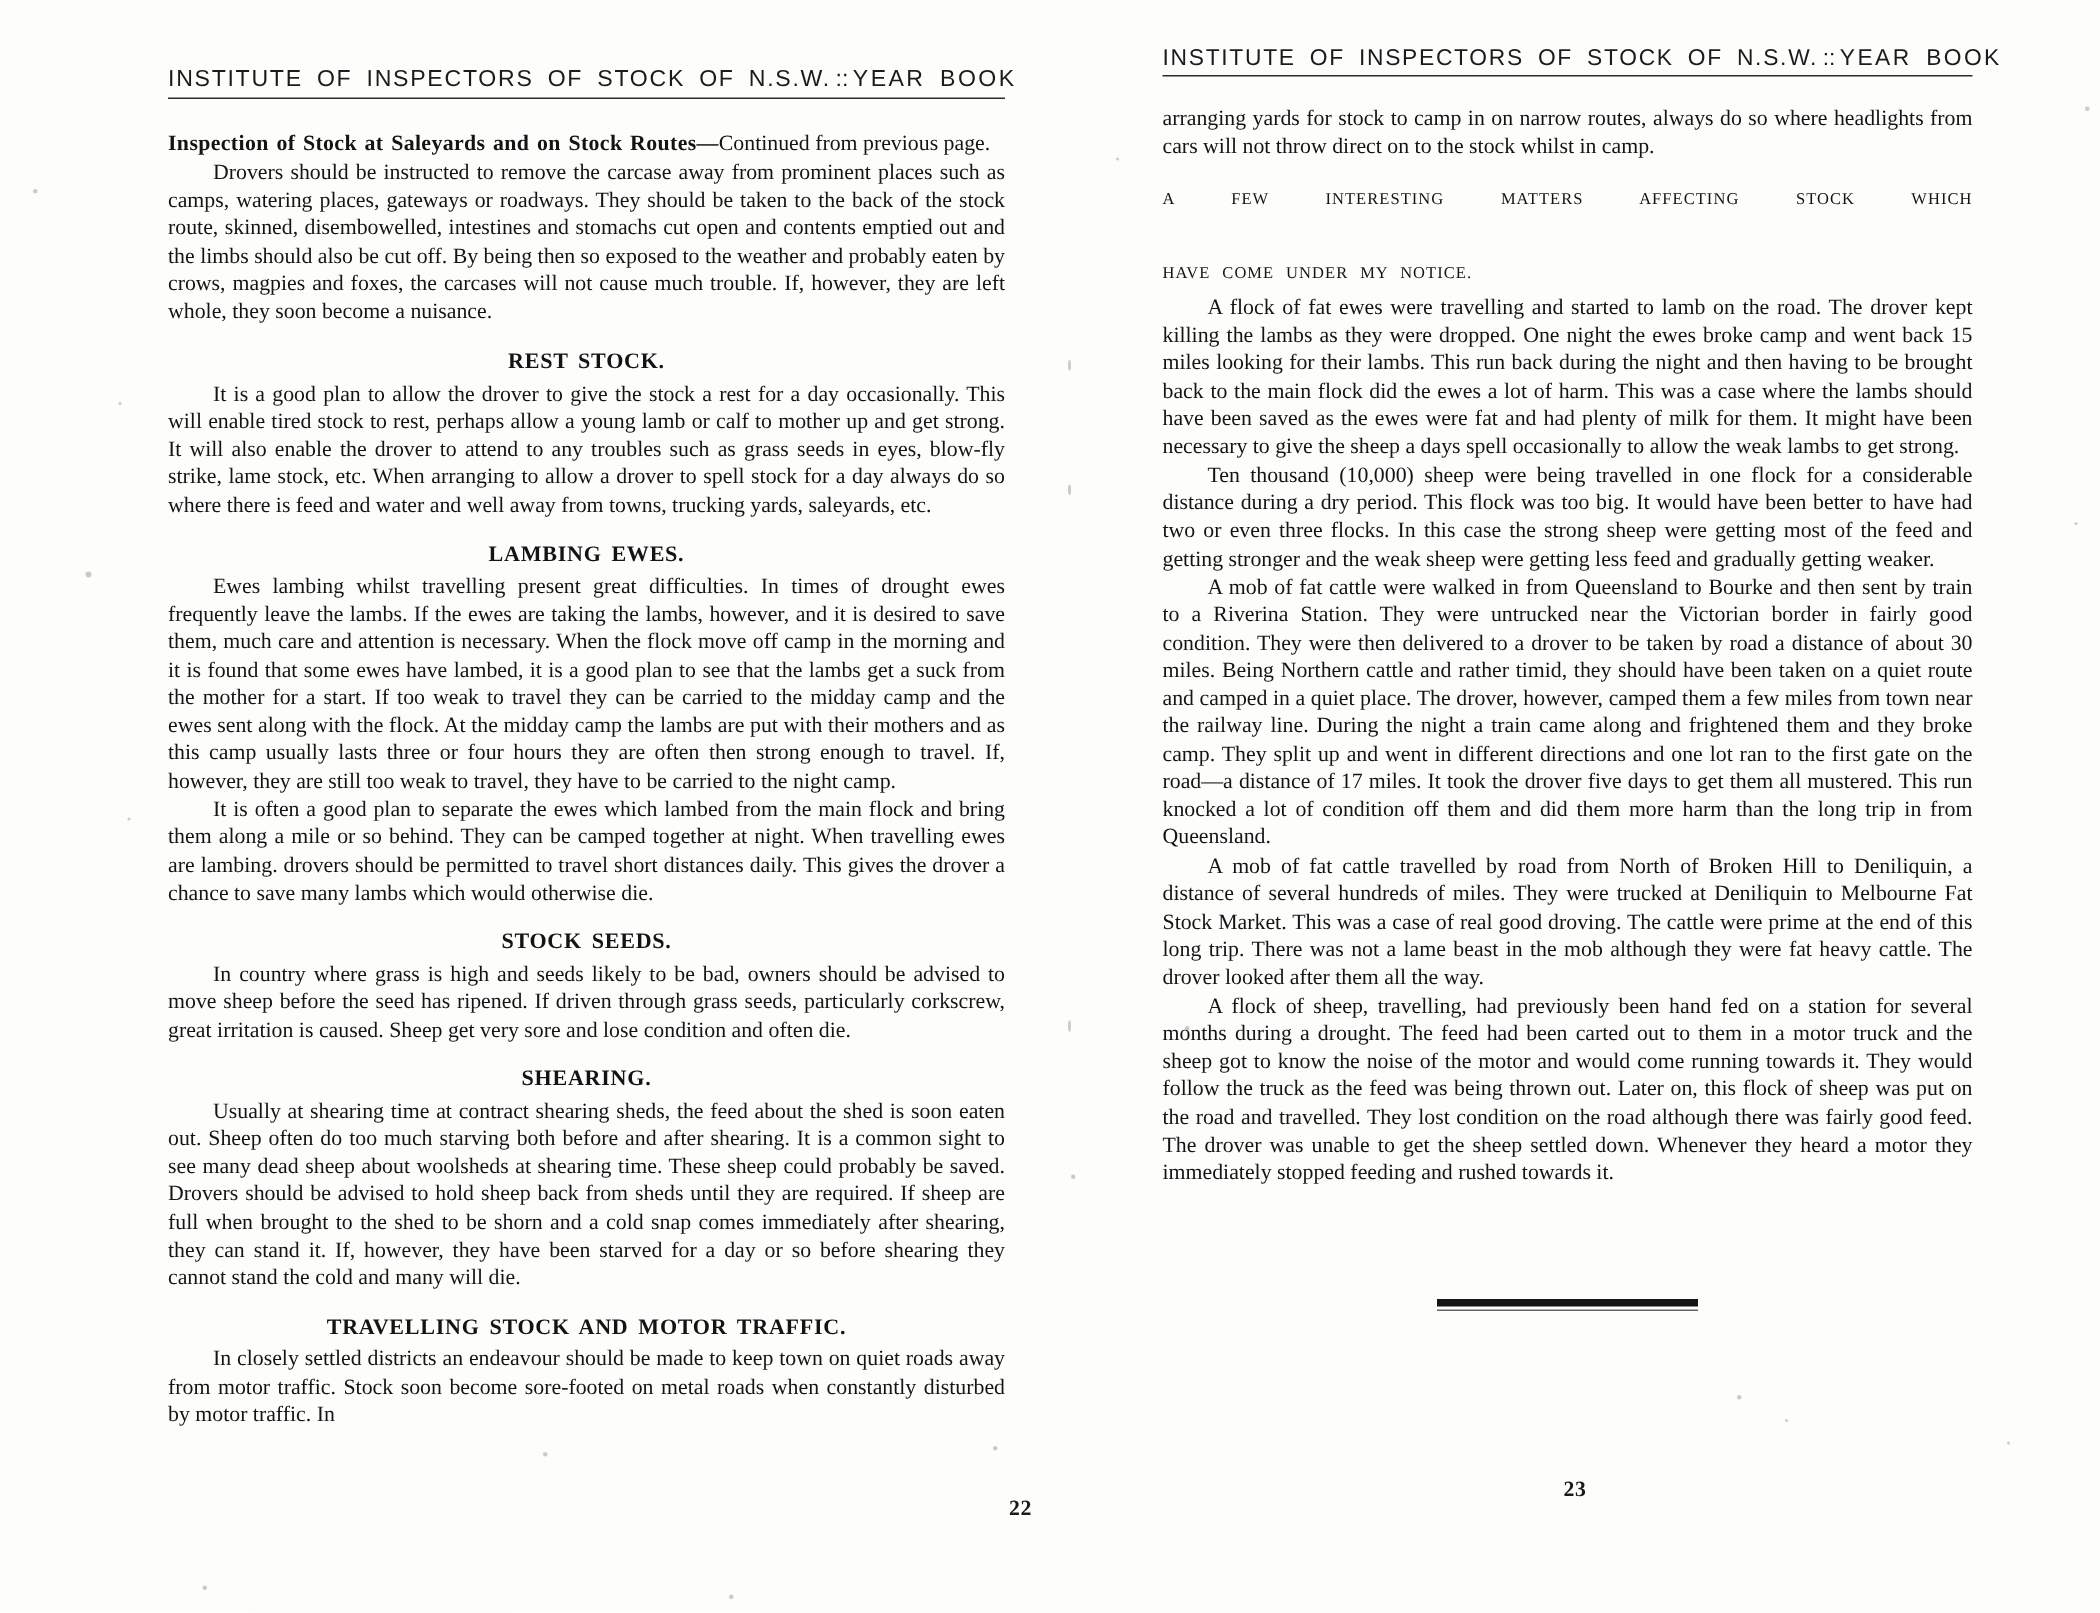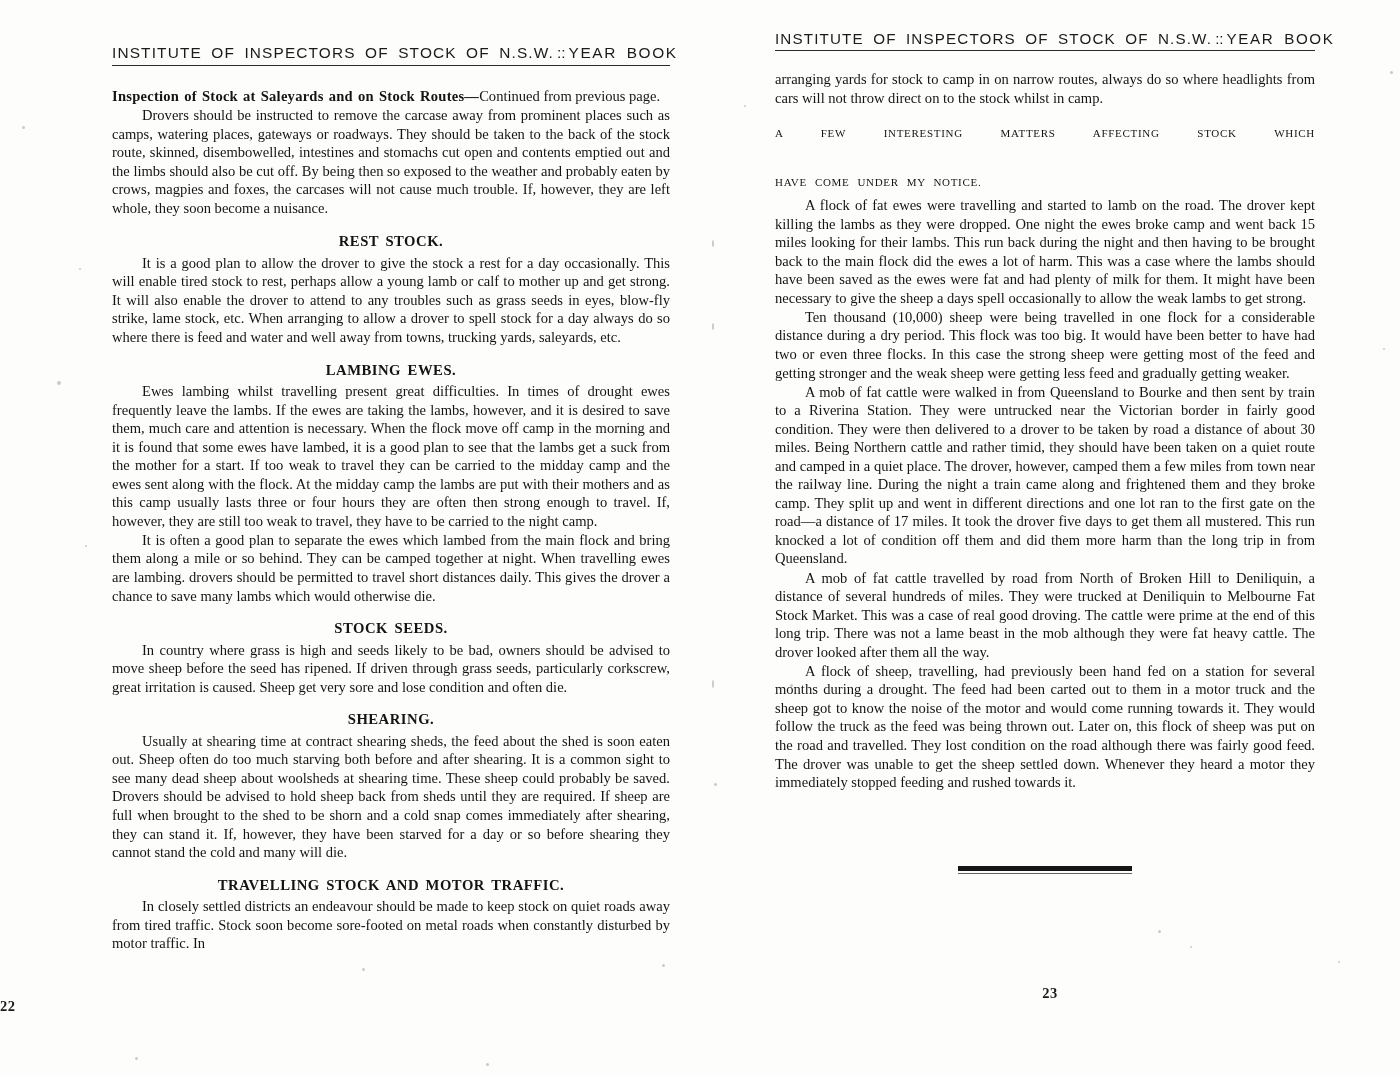--- a/index.html
+++ b/index.html
@@ -130,21 +130,21 @@
   }
 
   
   .folio {
     position: absolute;
     font-size: 14.5px;
     font-weight: bold;
     letter-spacing: .4px;
     color: #1a1a1a;
   }
-  .folio-left  { left: 0; right: 0; text-align: left; top: 998px; }
+  .folio-left  { left: 0; right: 12px; text-align: right; top: 998px; }
   .folio-right { left: 0; right: 0; text-align: center; top: 985px; }
 </style>
 </head>
 <body>
 
 <div class="scan-sheet">
   <span class="speck" style="left:22px;  top:126px; width:3px; height:3px;"></span>
   <span class="speck" style="left:79px;  top:268px; width:2px; height:2px;"></span>
   <span class="speck" style="left:57px;  top:381px; width:4px; height:4px;"></span>
   <span class="speck" style="left:85px;  top:545px; width:2px; height:2px;"></span>
@@ -187,21 +187,21 @@
       <p class="para">Ewes lambing whilst travelling present great difficulties.  In times of drought ewes frequently leave the lambs.  If the ewes are taking the lambs, however, and it is desired to save them, much care and attention is necessary.  When the flock move off camp in the morning and it is found that some ewes have lambed, it is a good plan to see that the lambs get a suck from the mother for a start.  If too weak to travel they can be carried to the midday camp and the ewes sent along with the flock.  At the midday camp the lambs are put with their mothers and as this camp usually lasts three or four hours they are often then strong enough to travel.  If, however, they are still too weak to travel, they have to be carried to the night camp.</p>
       <p class="para">It is often a good plan to separate the ewes which lambed from the main flock and bring them along a mile or so behind.  They can be camped together at night.  When travelling ewes are lambing. drovers should be permitted to travel short distances daily.  This gives the drover a chance to save many lambs which would otherwise die.</p>
 
       <h2 class="section-head">STOCK SEEDS.</h2>
       <p class="para">In country where grass is high and seeds likely to be bad, owners should be advised to move sheep before the seed has ripened.  If driven through grass seeds, particularly corkscrew, great irritation is caused.  Sheep get very sore and lose condition and often die.</p>
 
       <h2 class="section-head">SHEARING.</h2>
       <p class="para">Usually at shearing time at contract shearing sheds, the feed about the shed is soon eaten out.  Sheep often do too much starving both before and after shearing.  It is a common sight to see many dead sheep about woolsheds at shearing time.  These sheep could probably be saved.  Drovers should be advised to hold sheep back from sheds until they are required.  If sheep are full when brought to the shed to be shorn and a cold snap comes immediately after shearing, they can stand it.  If, however, they have been starved for a day or so before shearing they cannot stand the cold and many will die.</p>
 
       <h2 class="section-head">TRAVELLING STOCK AND MOTOR TRAFFIC.</h2>
-      <p class="para">In closely settled districts an endeavour should be made to keep stock on quiet roads away from tired traffic.  Stock soon become sore-footed on metal roads when constantly disturbed by motor traffic.  In</p>
+      <p class="para">In closely settled districts an endeavour should be made to keep town on quiet roads away from motor traffic.  Stock soon become sore-footed on metal roads when constantly disturbed by motor traffic.  In</p>
 
     </div>
 
     <div class="folio folio-left">22</div>
   </div>
 
   <div class="page page-right">
 
     <div class="running-head">
       <span>INSTITUTE OF INSPECTORS OF STOCK OF N.S.W.</span><span class="rh-sep">::</span><span class="rh-tail">YEAR BOOK</span>

